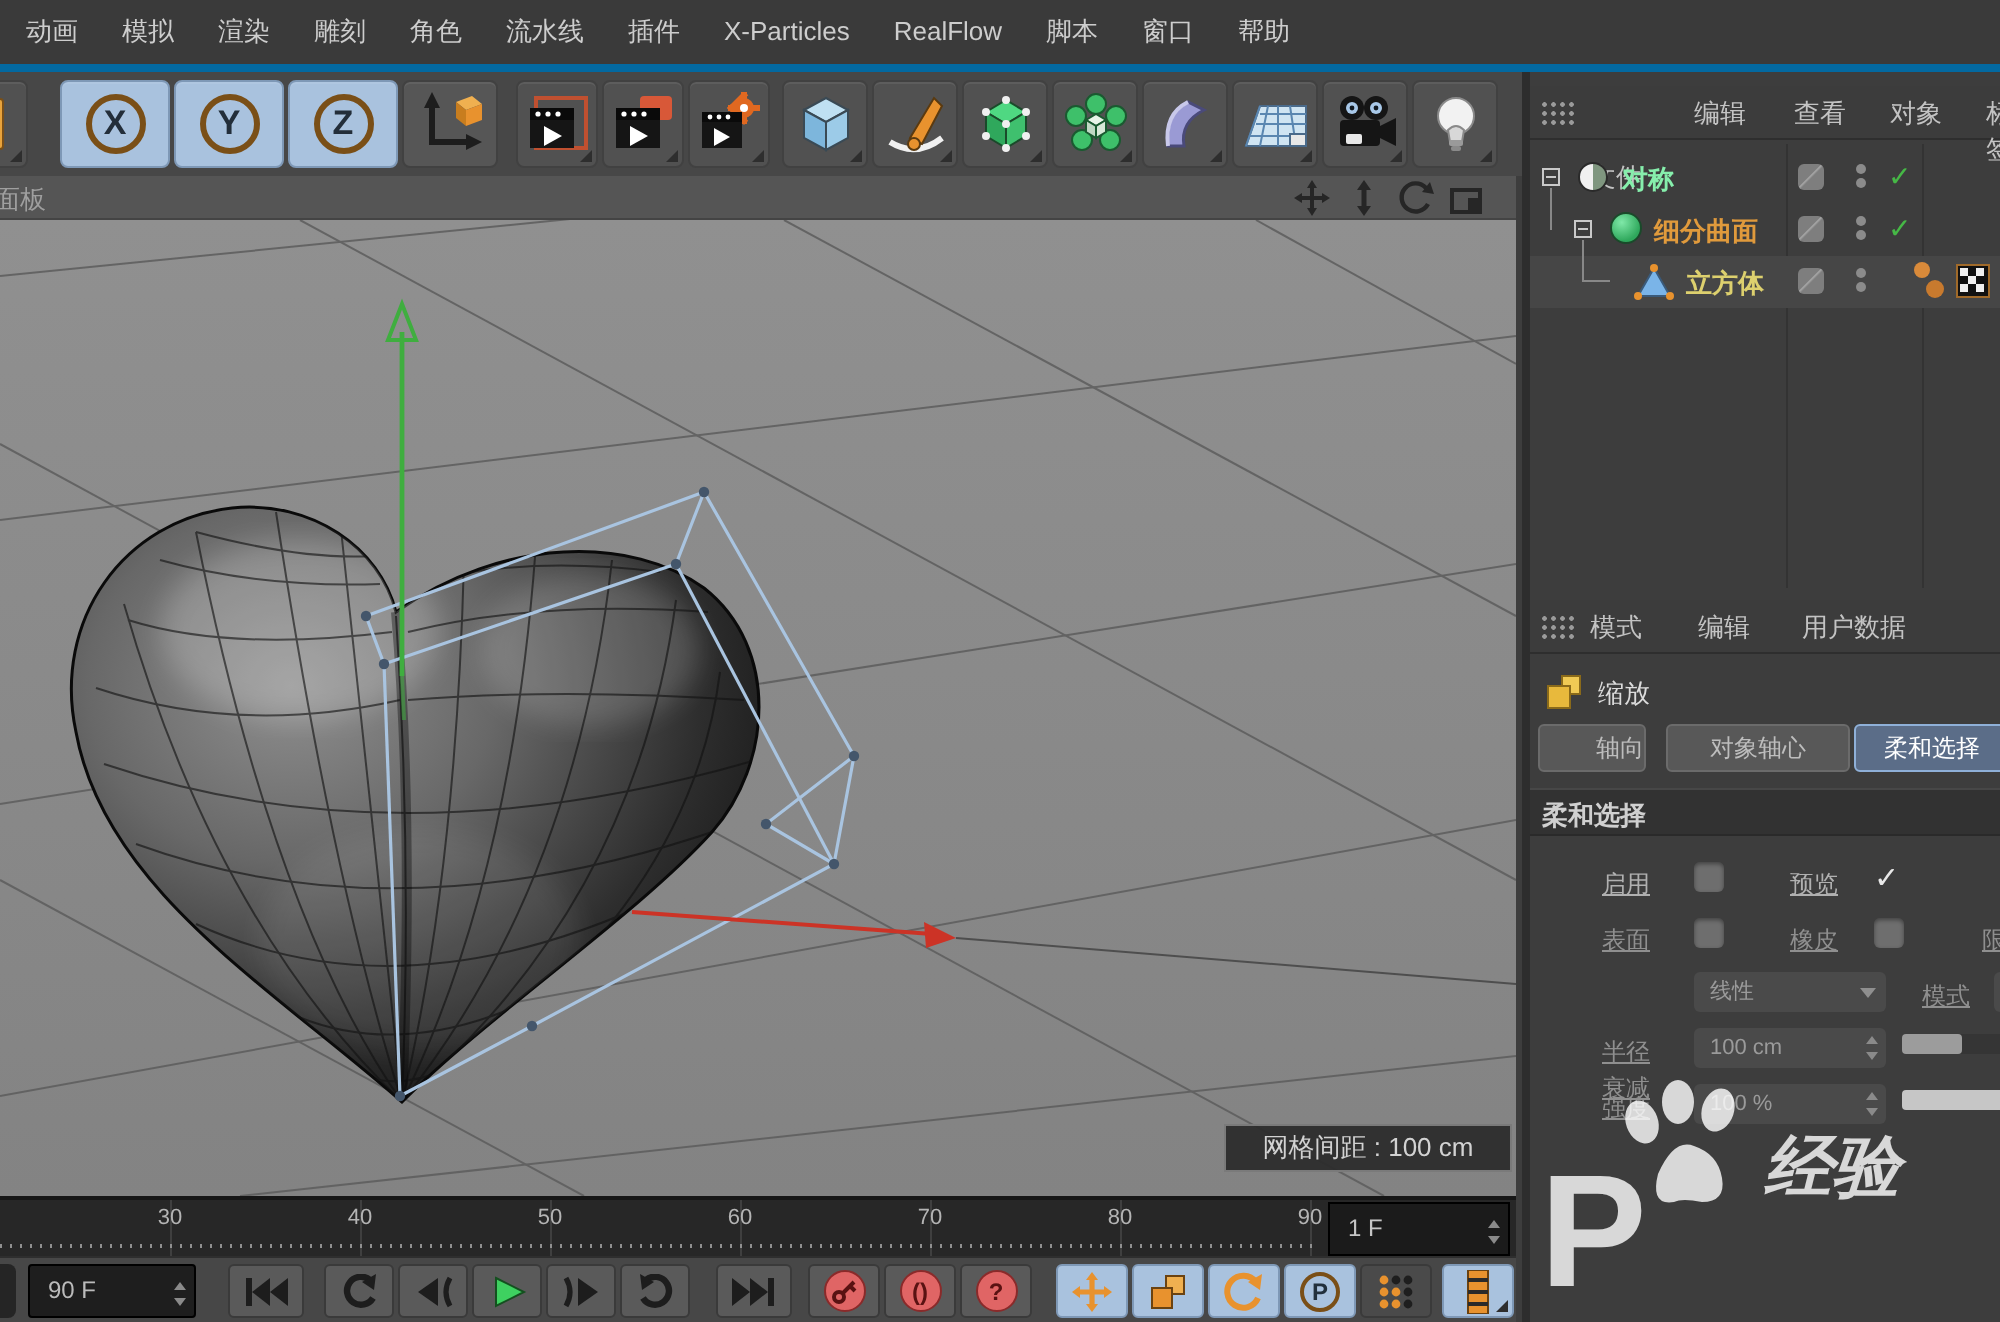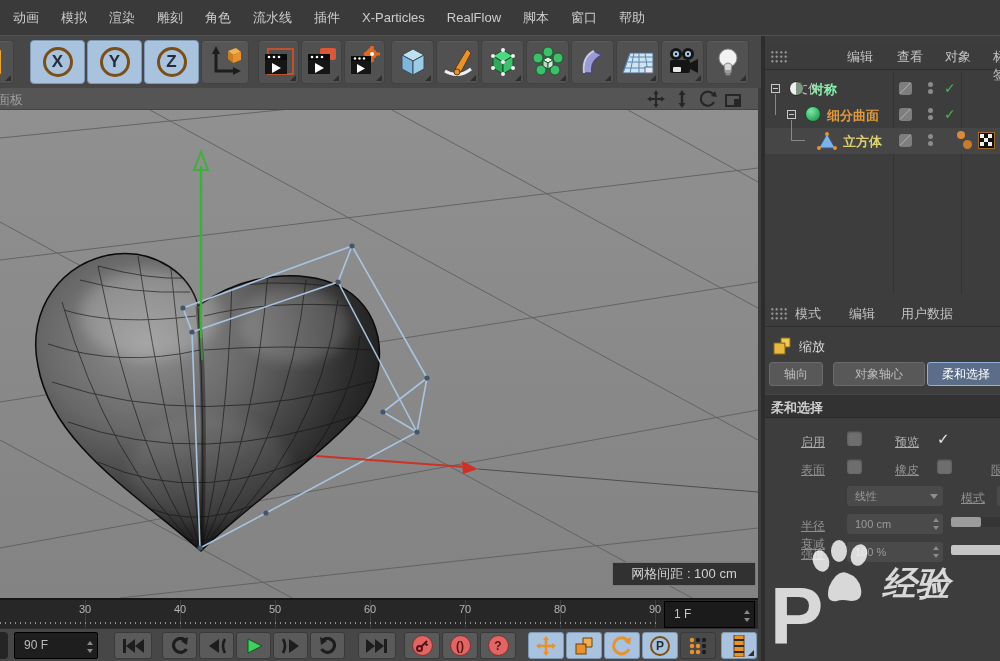--- a/index.html
+++ b/index.html
@@ -3,21 +3,21 @@
 <meta charset="utf-8">
 <style>
   * { margin:0; padding:0; box-sizing:border-box; }
   html,body { width:1000px; height:661px; overflow:hidden; background:#3d3d3d;
     font-family:"Liberation Sans","DejaVu Sans",sans-serif; }
   .abs { position:absolute; }
   #stage { position:relative; width:1000px; height:661px; background:#3d3d3d; }
 
   
   #menubar { left:0; top:0; width:1000px; height:36px; background:#3a3a3a;
-    border-bottom:1px solid #0369a1; display:flex; align-items:center; padding-left:2px; }
+    border-bottom:4px solid #0369a1; display:flex; align-items:center; padding-left:2px; }
   .menu-item { color:#cdcdcd; font-size:13px; padding:0 11px; line-height:36px; cursor:default; }
 
   
   #toolbar { left:0; top:36px; width:1000px; height:52px; background:#474747; }
   .tb-btn { position:absolute; top:4px; height:44px; width:43px; background:#515151;
     border:1px solid #414141; border-radius:4px; box-shadow:inset 0 1px rgba(255,255,255,.07);
     display:flex; align-items:center; justify-content:center; }
   .tb-blue { background:#a9c2de; border-color:#7e98b6; }
   .flyout::after { content:""; position:absolute; right:2px; bottom:2px;
     border-left:6px solid transparent; border-bottom:6px solid #2e2e2e; }
@@ -478,21 +478,21 @@
 
     <div class="abs" style="top:298px;left:0;width:239px;height:26px;">
       <svg class="abs" style="left:8px;top:3px;" width="18" height="18" viewBox="0 0 18 18">
         <rect x="1" y="6" width="11" height="11" fill="#e8b93c" stroke="#8a6a1a"></rect>
         <polygon points="8,1 17,1 17,10 12,10 12,6 8,6" fill="#f0ca55" stroke="#8a6a1a"></polygon>
       </svg>
       <span class="abs" style="left:34px;top:4px;color:#dcdcdc;font-size:13px;">缩放</span>
     </div>
 
     <div class="abs" style="top:326px;left:0;width:239px;height:26px;">
-      <div class="am-tab" style="left:4px;width:54px;">轴向</div>
+      <div class="am-tab" style="left:4px;width:54px;text-align:right;">轴向</div>
       <div class="am-tab" style="left:68px;width:92px;">对象轴心</div>
       <div class="am-tab active" style="left:162px;width:78px;">柔和选择</div>
     </div>
 
     <div class="abs" style="top:358px;left:0;width:239px;height:24px;background:#323232;border-top:1px solid #474747;border-bottom:1px solid #2a2a2a;">
       <span class="abs" style="left:6px;top:4px;color:#d0d0d0;font-size:13px;font-weight:bold;">柔和选择</span>
     </div>
 
     <div>
       <span class="am-label" style="left:36px;top:398px;color:#b0b0b0;">启用</span>

